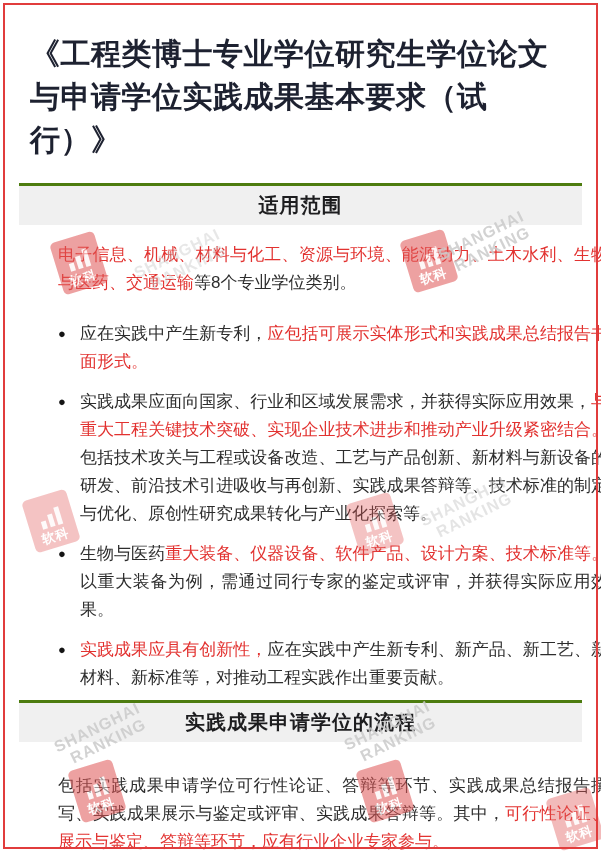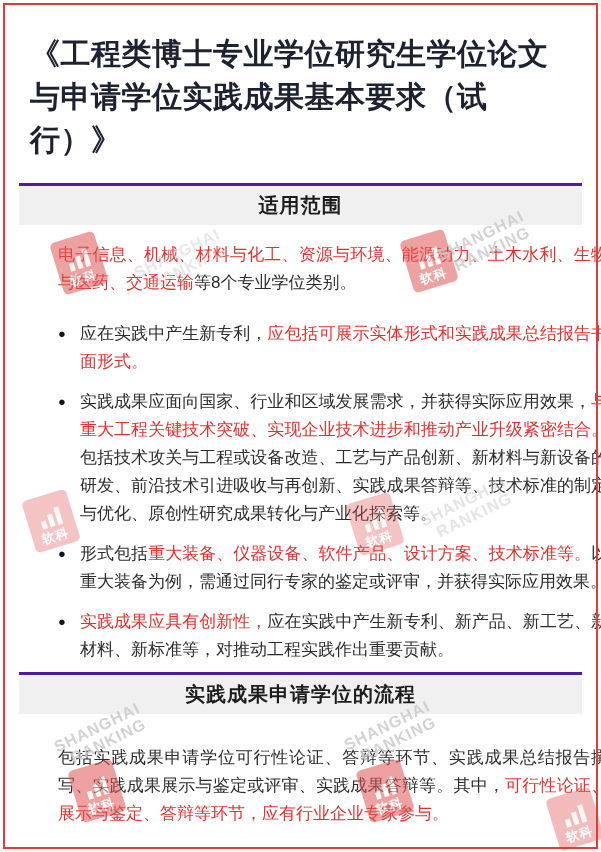--- a/index.html
+++ b/index.html
@@ -24,21 +24,21 @@
     width: 548px;
     font-size: 30px;
     line-height: 43px;
     font-weight: 800;
     letter-spacing: 0.5px;
     color: #1d2130;
   }
 
   .section-bar {
     margin: 0 19px;
-    border-top: 3px solid #4c1d95;
+    border-top: 3px solid #4d7c0f;
     background: #f0f0f0;
     height: 39px;
     display: flex;
     align-items: center;
     justify-content: center;
   }
   .section-title {
     margin: 0;
     font-size: 20px;
     font-weight: 700;
@@ -134,21 +134,21 @@
         <h2 class="section-title">适用范围</h2>
       </div>
       <div class="blocks">
         <div class="block paragraph"><span class="seg-red">电子信息、机械、材料与化工、资源与环境、能源动力、土木水利、生物与医药、交通运输</span><span class="seg-black">等8个专业学位类别。</span></div>
       </div>
     </section>
     <section class="doc-section sec-requirements">
       <div class="blocks">
         <div class="block bullet"><span class="dot">●</span><span class="seg-black">应在实践中产生新专利，</span><span class="seg-red">应包括可展示实体形式和实践成果总结报告书面形式。</span></div>
         <div class="block bullet"><span class="dot">●</span><span class="seg-black">实践成果应面向国家、行业和区域发展需求，并获得实际应用效果，</span><span class="seg-red">与重大工程关键技术突破、实现企业技术进步和推动产业升级紧密结合。</span><span class="seg-black">包括技术攻关与工程或设备改造、工艺与产品创新、新材料与新设备的研发、前沿技术引进吸收与再创新、实践成果答辩等、技术标准的制定与优化、原创性研究成果转化与产业化探索等。</span></div>
-        <div class="block bullet"><span class="dot">●</span><span class="seg-black">形式包括</span><span class="seg-red">重大装备、仪器设备、软件产品、设计方案、技术标准等。</span><span class="seg-black">以重大装备为例，需通过同行专家的鉴定或评审，并获得实际应用效果。</span></div>
+        <div class="block bullet"><span class="dot">●</span><span class="seg-black">生物与医药</span><span class="seg-red">重大装备、仪器设备、软件产品、设计方案、技术标准等。</span><span class="seg-black">以重大装备为例，需通过同行专家的鉴定或评审，并获得实际应用效果。</span></div>
         <div class="block bullet"><span class="dot">●</span><span class="seg-red">实践成果应具有创新性，</span><span class="seg-black">应在实践中产生新专利、新产品、新工艺、新材料、新标准等，对推动工程实践作出重要贡献。</span></div>
       </div>
     </section>
     <section class="doc-section sec-process">
       <div class="section-bar">
         <h2 class="section-title">实践成果申请学位的流程</h2>
       </div>
       <div class="blocks">
         <div class="block paragraph"><span class="seg-black">包括实践成果申请学位可行性论证、答辩等环节、实践成果总结报告撰写、实践成果展示与鉴定或评审、实践成果答辩等。其中，</span><span class="seg-red">可行性论证、展示与鉴定、答辩等环节，应有行业企业专家参与。</span></div>
       </div>

